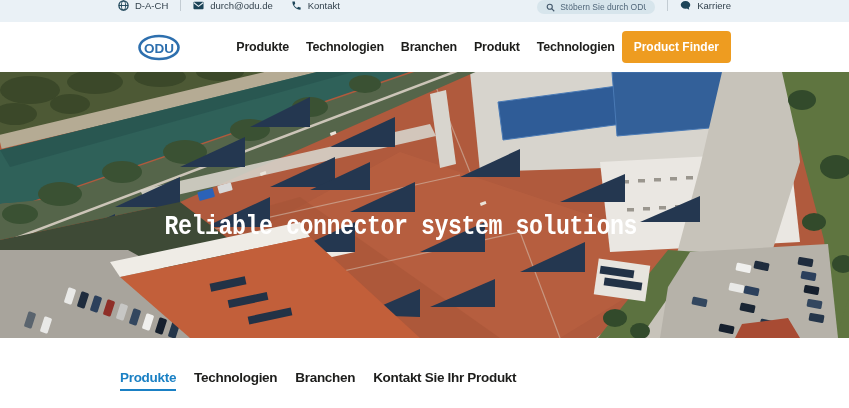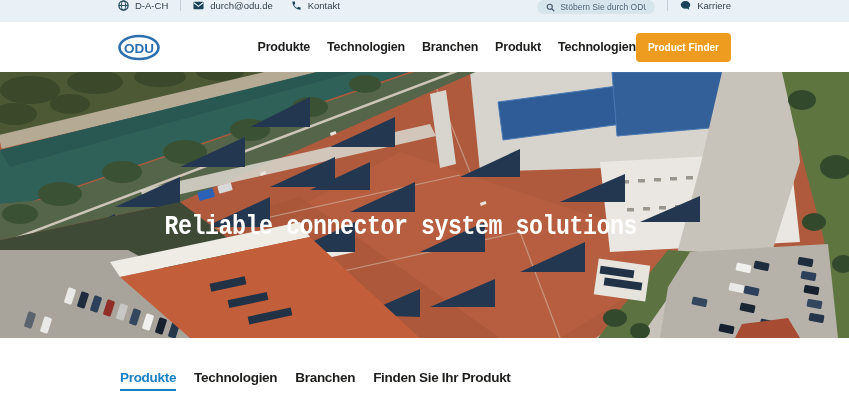--- a/index.html
+++ b/index.html
@@ -17,27 +17,27 @@
   .search-pill { display:flex; align-items:center; gap:5px; background:#d7e5ec;
     border-radius:8px; height:14px; padding:0 9px; }
   .search-pill input { border:none; outline:none; background:transparent;
     font-size:8.5px; color:#51677a; width:86px;
     font-family:"Liberation Sans", sans-serif; }
   .search-pill input::placeholder { color:#51677a; }
 
   
   .header { height:50px; background:#fff; display:flex; align-items:center;
     padding:0 118px; }
-  .logo { display:flex; align-items:flex-start; cursor:pointer; }
+  .logo { display:flex; align-items:flex-start; cursor:pointer;margin-left:20px; }
   .header .spacer { flex:1; }
   .nav { display:flex; align-items:center; gap:17px; }
   .nav a { text-decoration:none; color:#1d1d1b; font-size:12.5px;
     font-weight:600; letter-spacing:-0.2px; cursor:pointer; white-space:nowrap; }
-  .pf-btn { margin-left:0; background:#ee9c20; color:#fff; border:none;
-    border-radius:4px; font-size:10px; font-weight:700; padding:9px 12px;
+  .pf-btn { margin-left:7px; background:#ee9c20; color:#fff; border:none;
+    border-radius:4px; font-size:12px; font-weight:700; padding:9px 12px;
     cursor:pointer; font-family:"Liberation Sans", sans-serif; }
 
   
   .hero { position:relative; width:849px; height:266px; overflow:hidden;
     background:#b05a3d; }
   .hero svg { display:block; width:849px; height:266px; }
   .hero-title-wrap { position:absolute; left:0; top:140px; width:100%;
     display:flex; justify-content:center; padding-right:48px; pointer-events:none;font-family:Liberation Mono, monospace; }
   .hero-title { color:#fff; font-size:27px; font-weight:700; white-space:nowrap;
     letter-spacing:-0.5px; transform:scaleX(0.86); transform-origin:center; }
@@ -285,17 +285,17 @@
     <div class="hero-title-wrap">
       <span class="hero-title">Reliable connector system solutions</span>
     </div>
   </div>
 
   <div class="bottom">
     <div class="tabs">
       <a class="tab active">Produkte</a>
       <a class="tab">Technologien</a>
       <a class="tab">Branchen</a>
-      <a class="tab">Finden Sie Ihr Produkt</a>
+      <a class="tab">Kontakt Sie Ihr Produkt</a>
     </div>
   </div>
 
 </div>
 
 </body></html>

